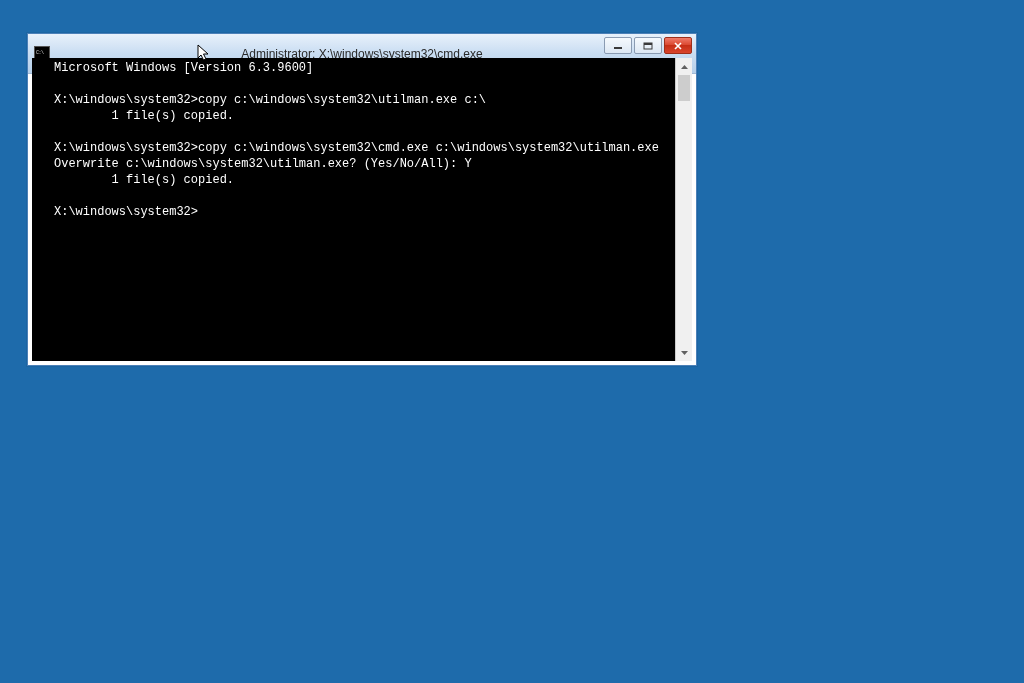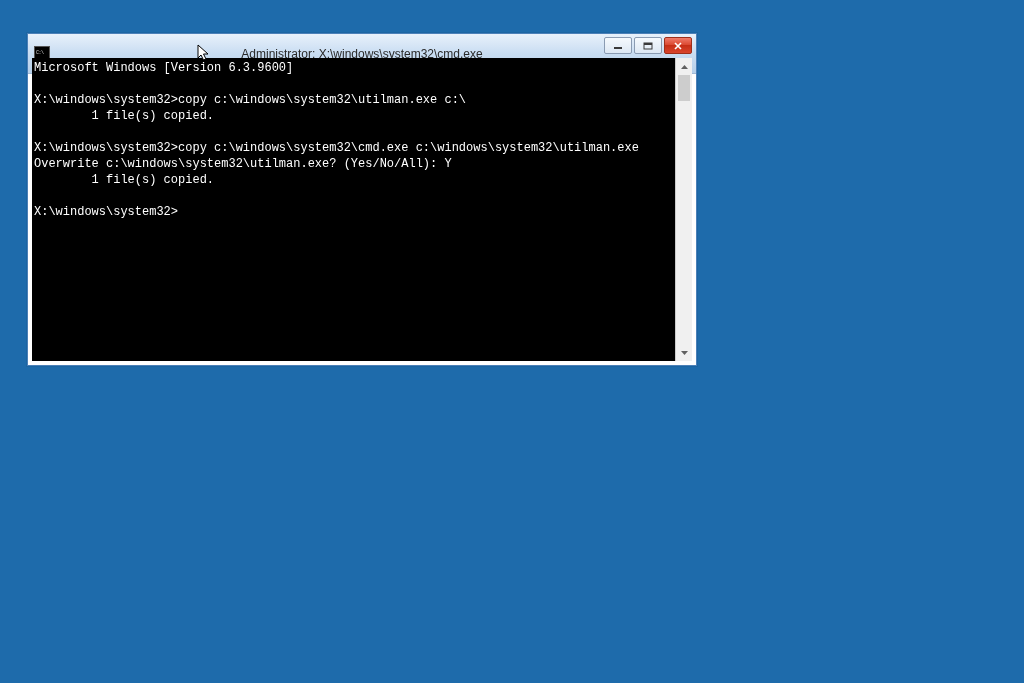--- a/index.html
+++ b/index.html
@@ -92,20 +92,21 @@
       flex: 1;
       background: #000;
       color: #fff;
       font-family: "Lucida Console", "Courier New", monospace;
       font-size: 12px;
       line-height: 16px;
       padding: 2px 0 0 2px;
       white-space: pre-wrap;
       word-break: break-all;
       overflow: hidden;
+      margin-left: 20px;
     }
     .scrollbar {
       width: 17px;
       background: #f0f0f0;
       display: flex;
       flex-direction: column;
       border-left: 1px solid #ccc;
     }
     .sb-btn {
       height: 17px;

